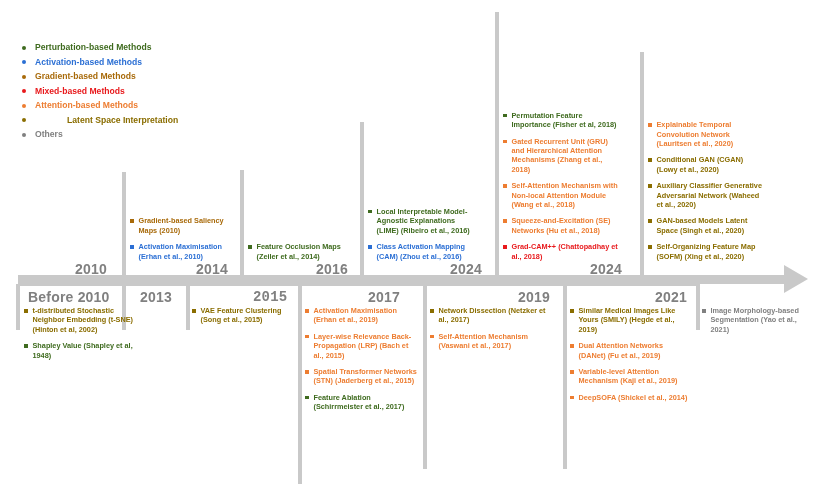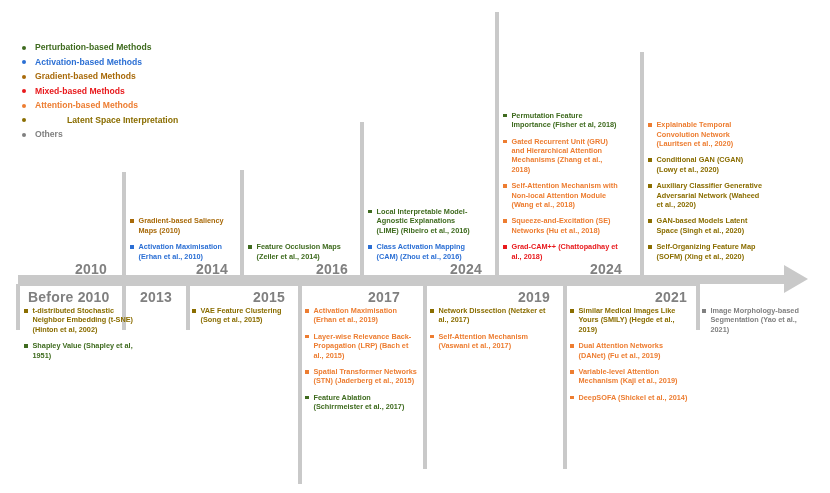--- a/index.html
+++ b/index.html
@@ -93,37 +93,37 @@
       <div class="tick" style="left: 563px; top: 284px; height: 185px;"></div>
       <div class="tick" style="left: 640px; top: 52px; height: 224px;"></div>
       <div class="tick" style="left: 696px; top: 284px; height: 46px;"></div>
       <div style="position: absolute; background: rgb(201, 201, 201); height: 2px; left: 16px; top: 284px; width: 680px;"></div>
     </div>
   <div id="years">
       <div class="year" style="left: 28px; top: 289px;">Before 2010</div>
       <div class="year" style="left: 75px; top: 261px;">2010</div>
       <div class="year" style="left: 140px; top: 289px;">2013</div>
       <div class="year" style="left: 196px; top: 261px;">2014</div>
-      <div class="year" style="left: 253px; top: 289px;">2015</div>
+      <div class="year" style="left: 253px; top: 289px; font-family: Liberation Mono, monospace;">2015</div>
       <div class="year" style="left: 316px; top: 261px;">2016</div>
       <div class="year" style="left: 368px; top: 289px;">2017</div>
       <div class="year" style="left: 450px; top: 261px;">2024</div>
       <div class="year" style="left: 518px; top: 289px;">2019</div>
       <div class="year" style="left: 590px; top: 261px;">2024</div>
       <div class="year" style="left: 655px; top: 289px;">2021</div>
     </div>
   <div id="cols">
       <div class="col below" style="left: 24px; width: 118px; top: 306px;">
         <div class="entry">
           <span class="entry-bullet" style="background: rgb(138, 109, 0);"></span>
           <span class="entry-text" style="color: rgb(138, 109, 0);">t-distributed Stochastic Neighbor Embedding (t-SNE) (Hinton et al, 2002)</span>
         </div>
         <div class="entry">
           <span class="entry-bullet" style="background: rgb(63, 107, 31);"></span>
-          <span class="entry-text" style="color: rgb(63, 107, 31);">Shapley Value (Shapley et al, 1951)</span>
+          <span class="entry-text" style="color: rgb(63, 107, 31);">Shapley Value (Shapley et al, 1948)</span>
         </div>
       </div>
       <div class="col above" style="left: 130px; width: 100px; bottom: 225px;">
         <div class="entry">
           <span class="entry-bullet" style="background: rgb(168, 106, 10);"></span>
           <span class="entry-text" style="color: rgb(168, 106, 10);">Gradient-based Saliency Maps (2010)</span>
         </div>
         <div class="entry">
           <span class="entry-bullet" style="background: rgb(43, 111, 212);"></span>
           <span class="entry-text" style="color: rgb(43, 111, 212);">Activation Maximisation (Erhan et al., 2010)</span>

